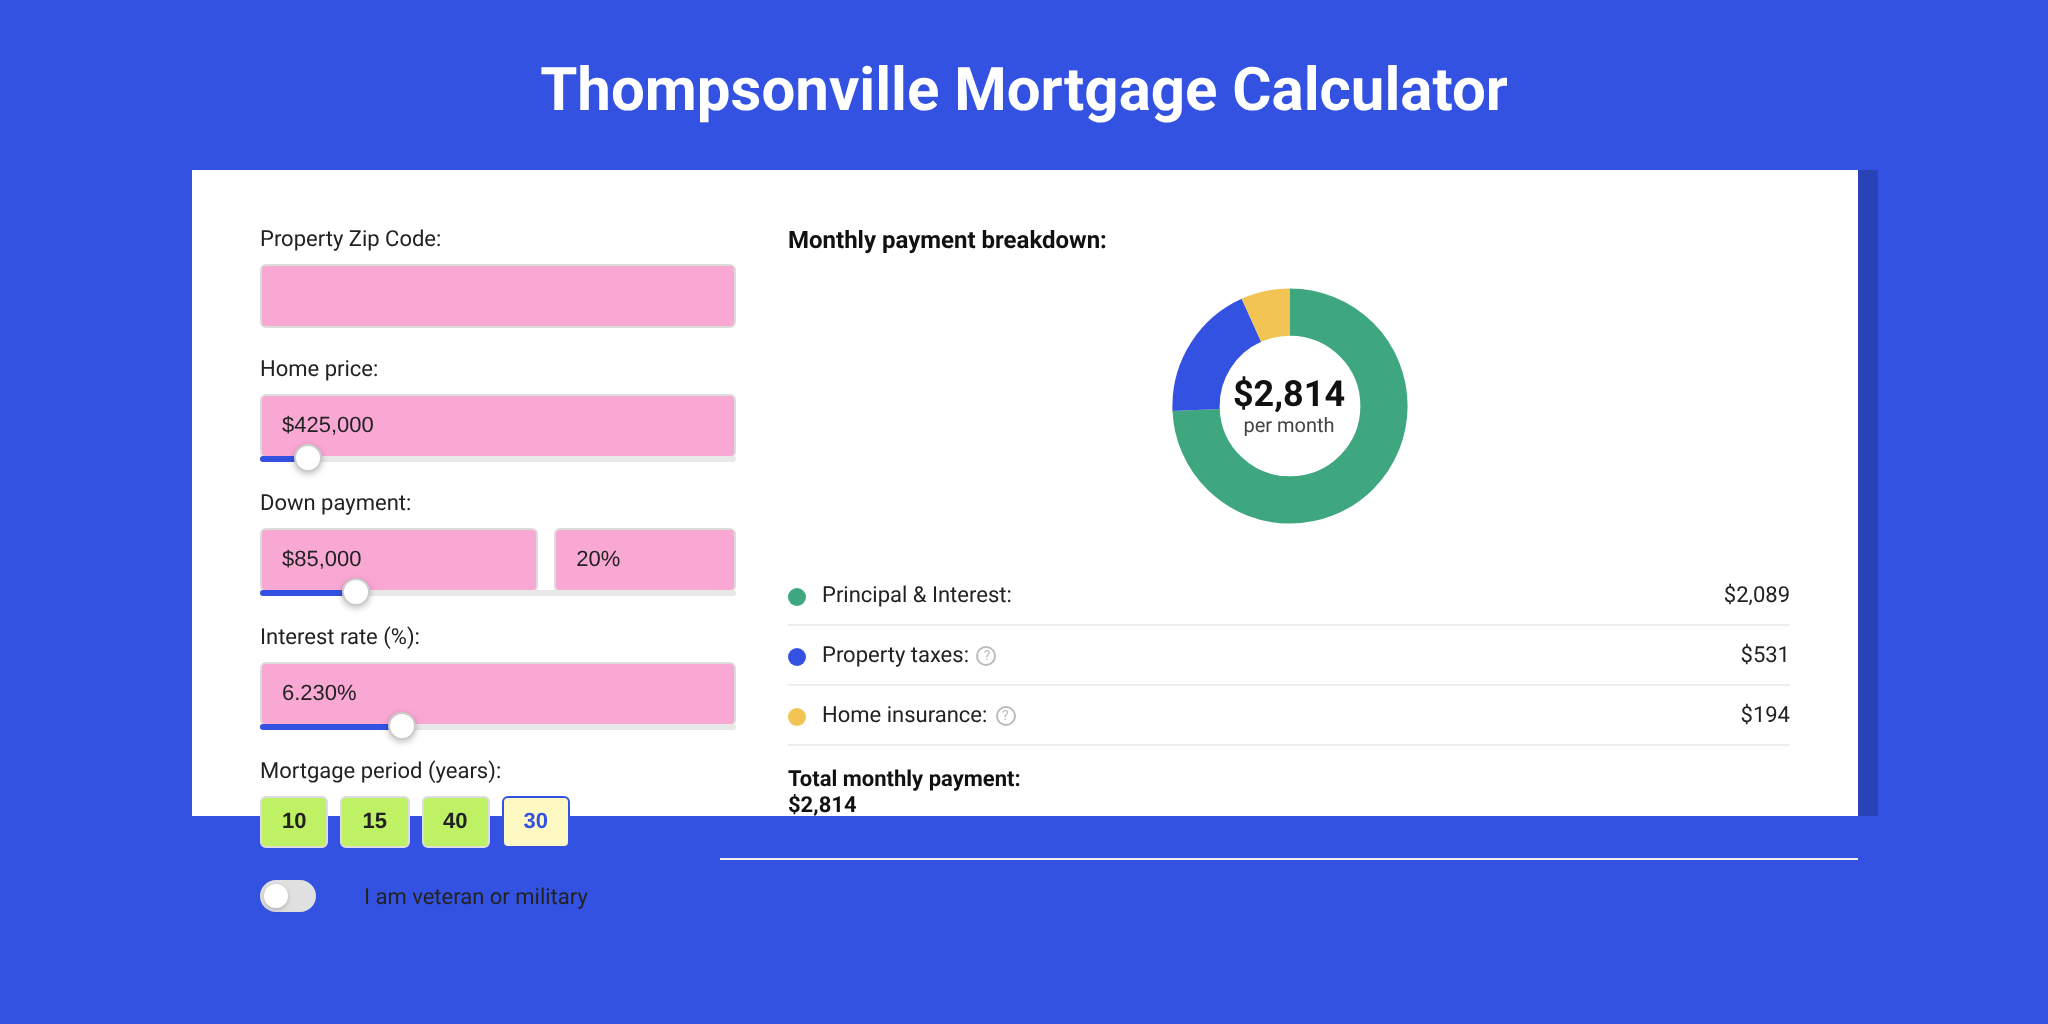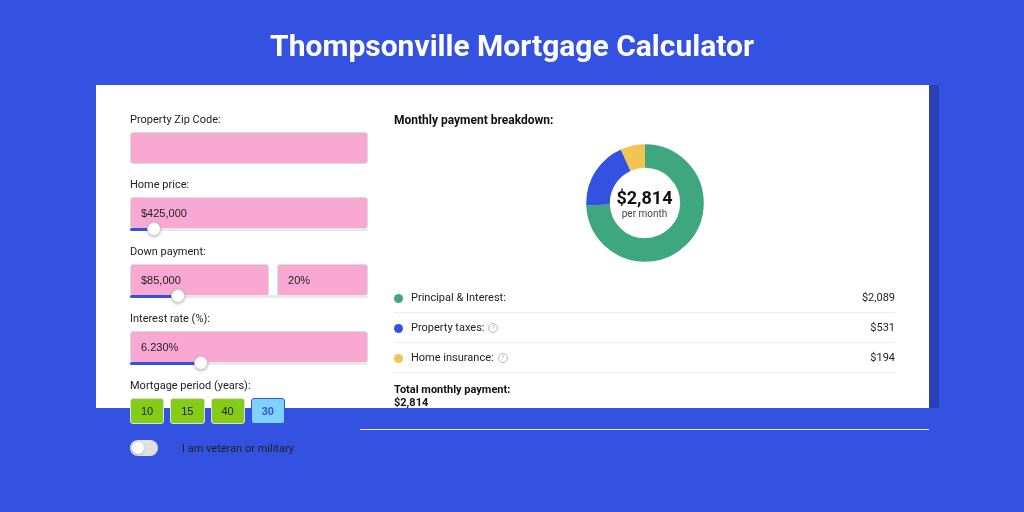--- a/index.html
+++ b/index.html
@@ -71,26 +71,27 @@
   }
   .two-inputs { display: flex; gap: 8px; }
   .two-inputs .text-input:first-child { flex:1.7; }
   .two-inputs .text-input:last-child { flex:1; }
   .period-row { display: flex; gap: 6px; }
   .period-btn {
     border: 1px solid #dcdcdc;
     border-radius: 3px;
     font-size: 11px;
     padding: 6px 10px;
-    background: #84cc16;
+    background: #bef264;
     color: #222;
     cursor: pointer;
+    font-weight: bold;
   }
   .period-btn.active {
-    background: #7dd3fc;
+    background: #fef9c3;
     border-color: #3452e1;
     color: #3452e1;
     font-weight: 600;
   }
   .toggle-row { display:flex; align-items:center; gap:24px; margin-top:16px; }
   .toggle {
     width: 28px; height: 16px;
     background: #e0e0e0;
     border-radius: 10px;
     position: relative;

